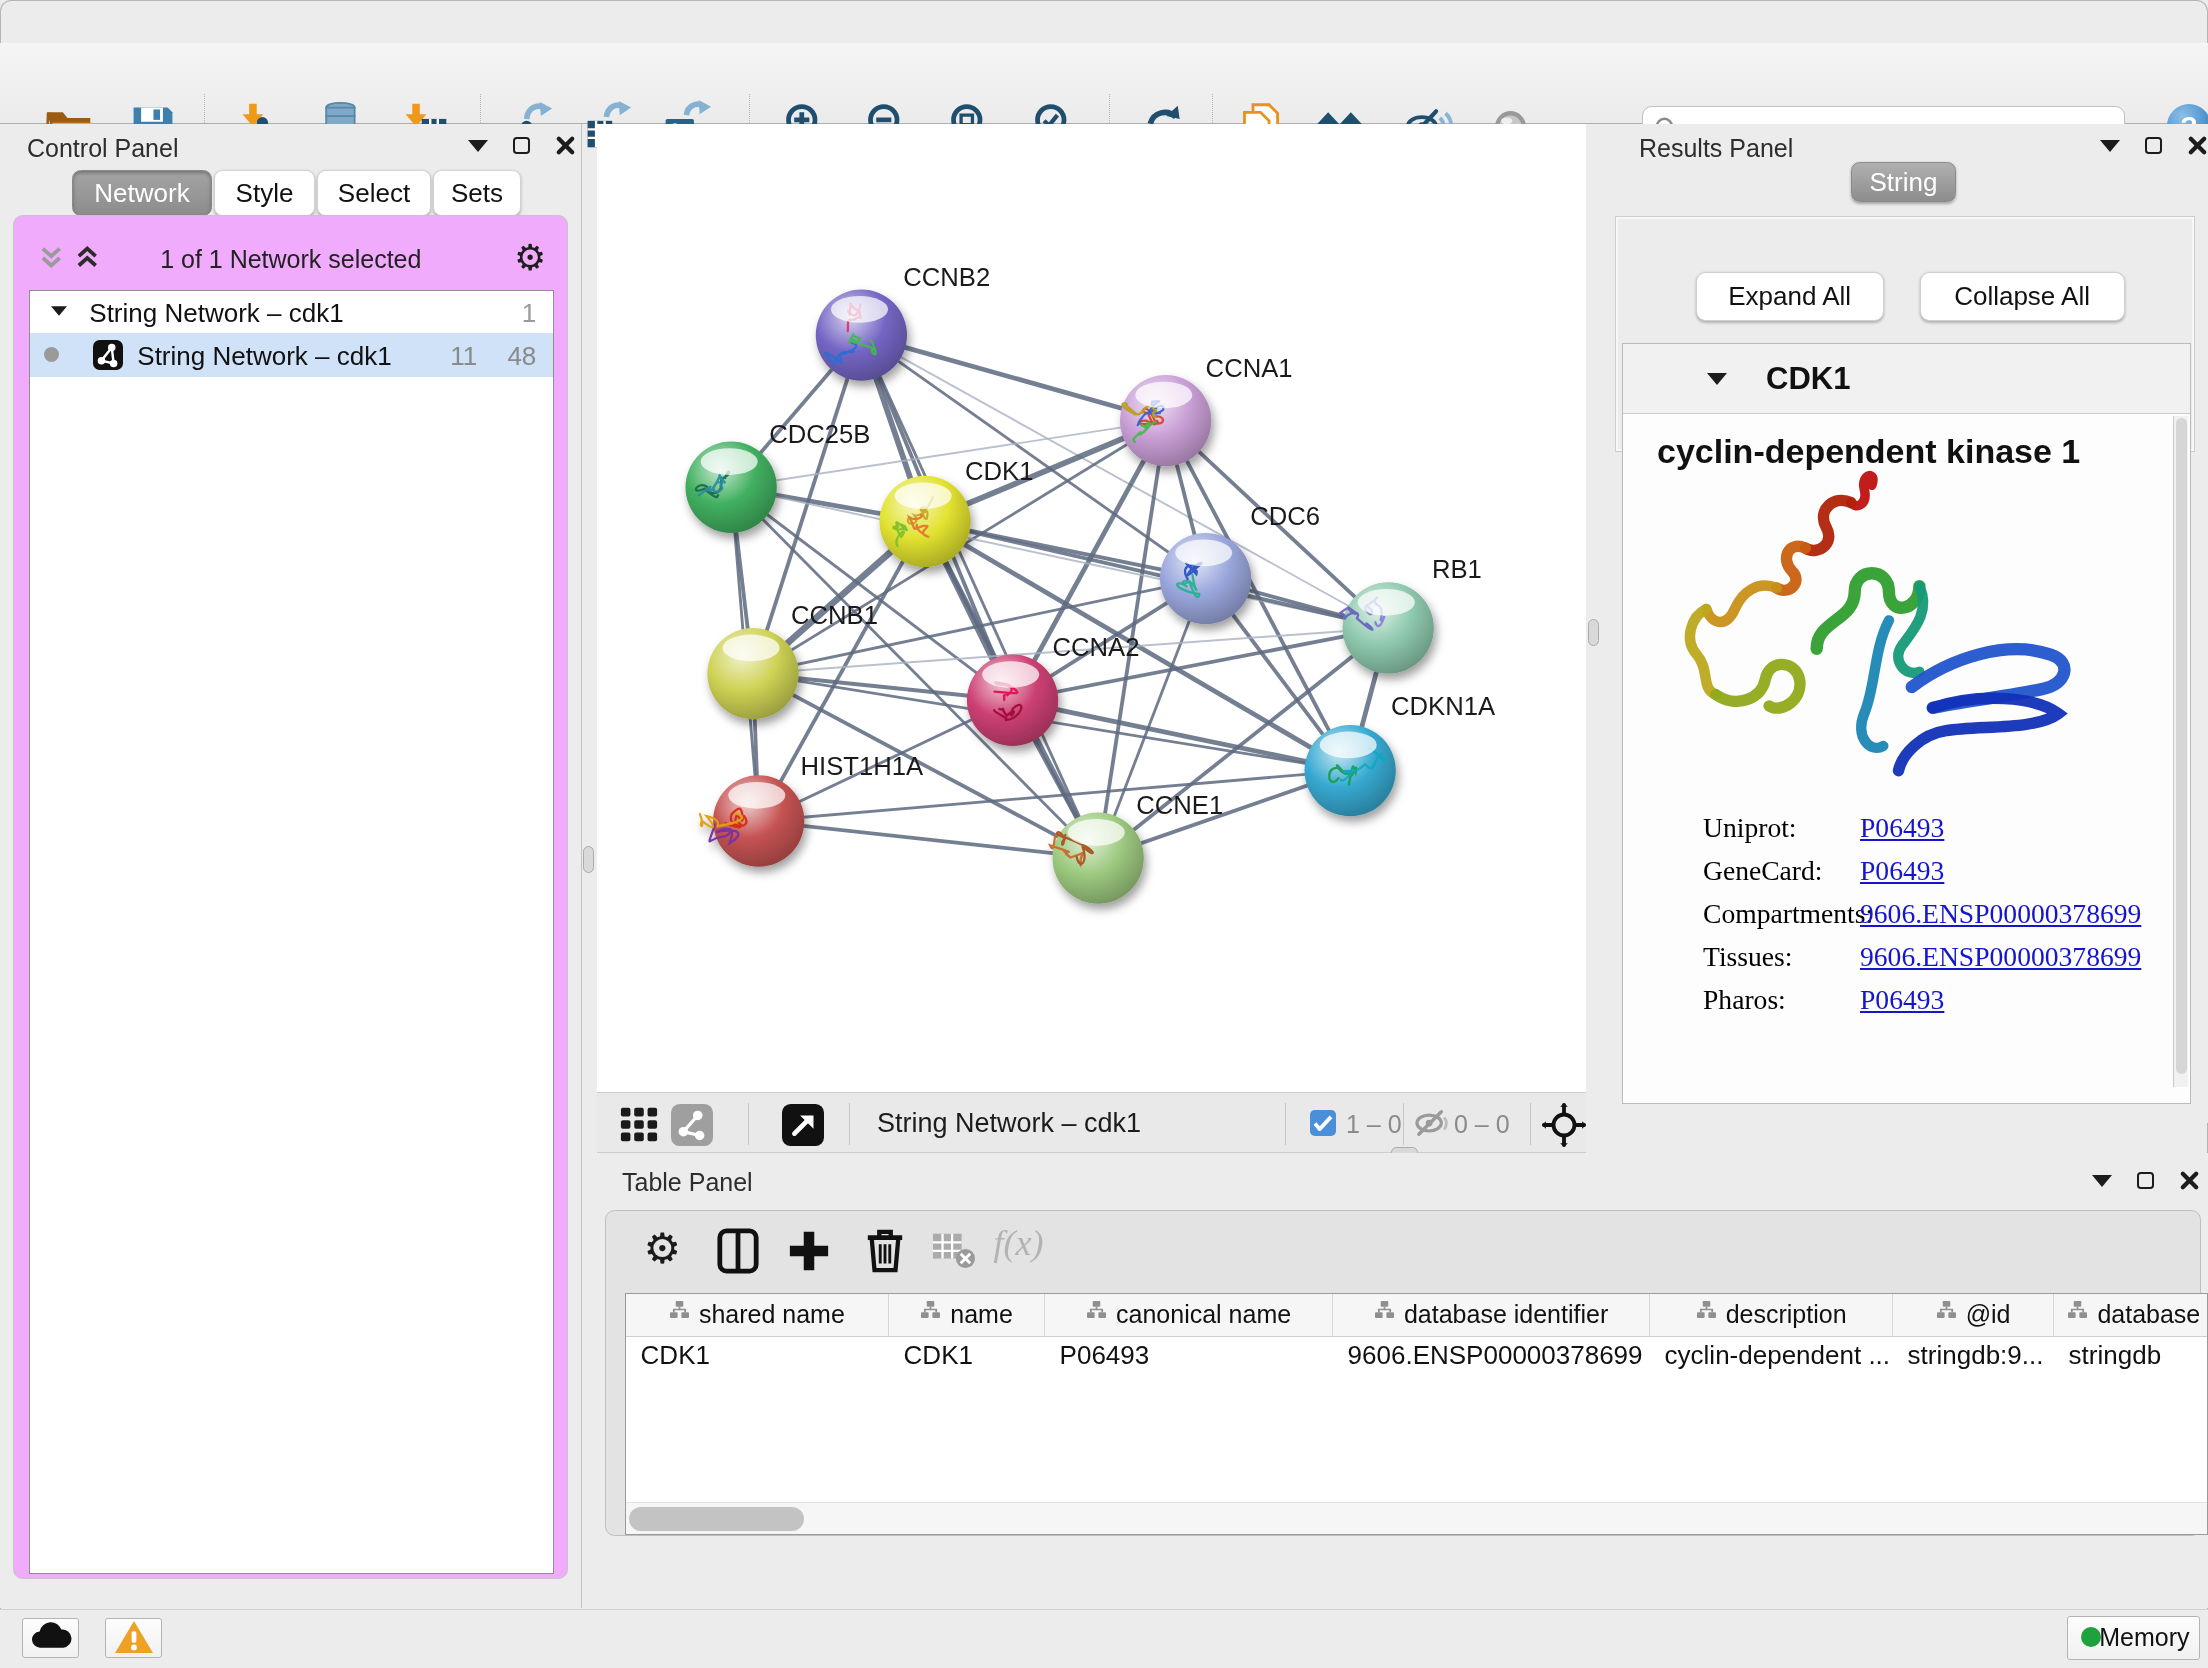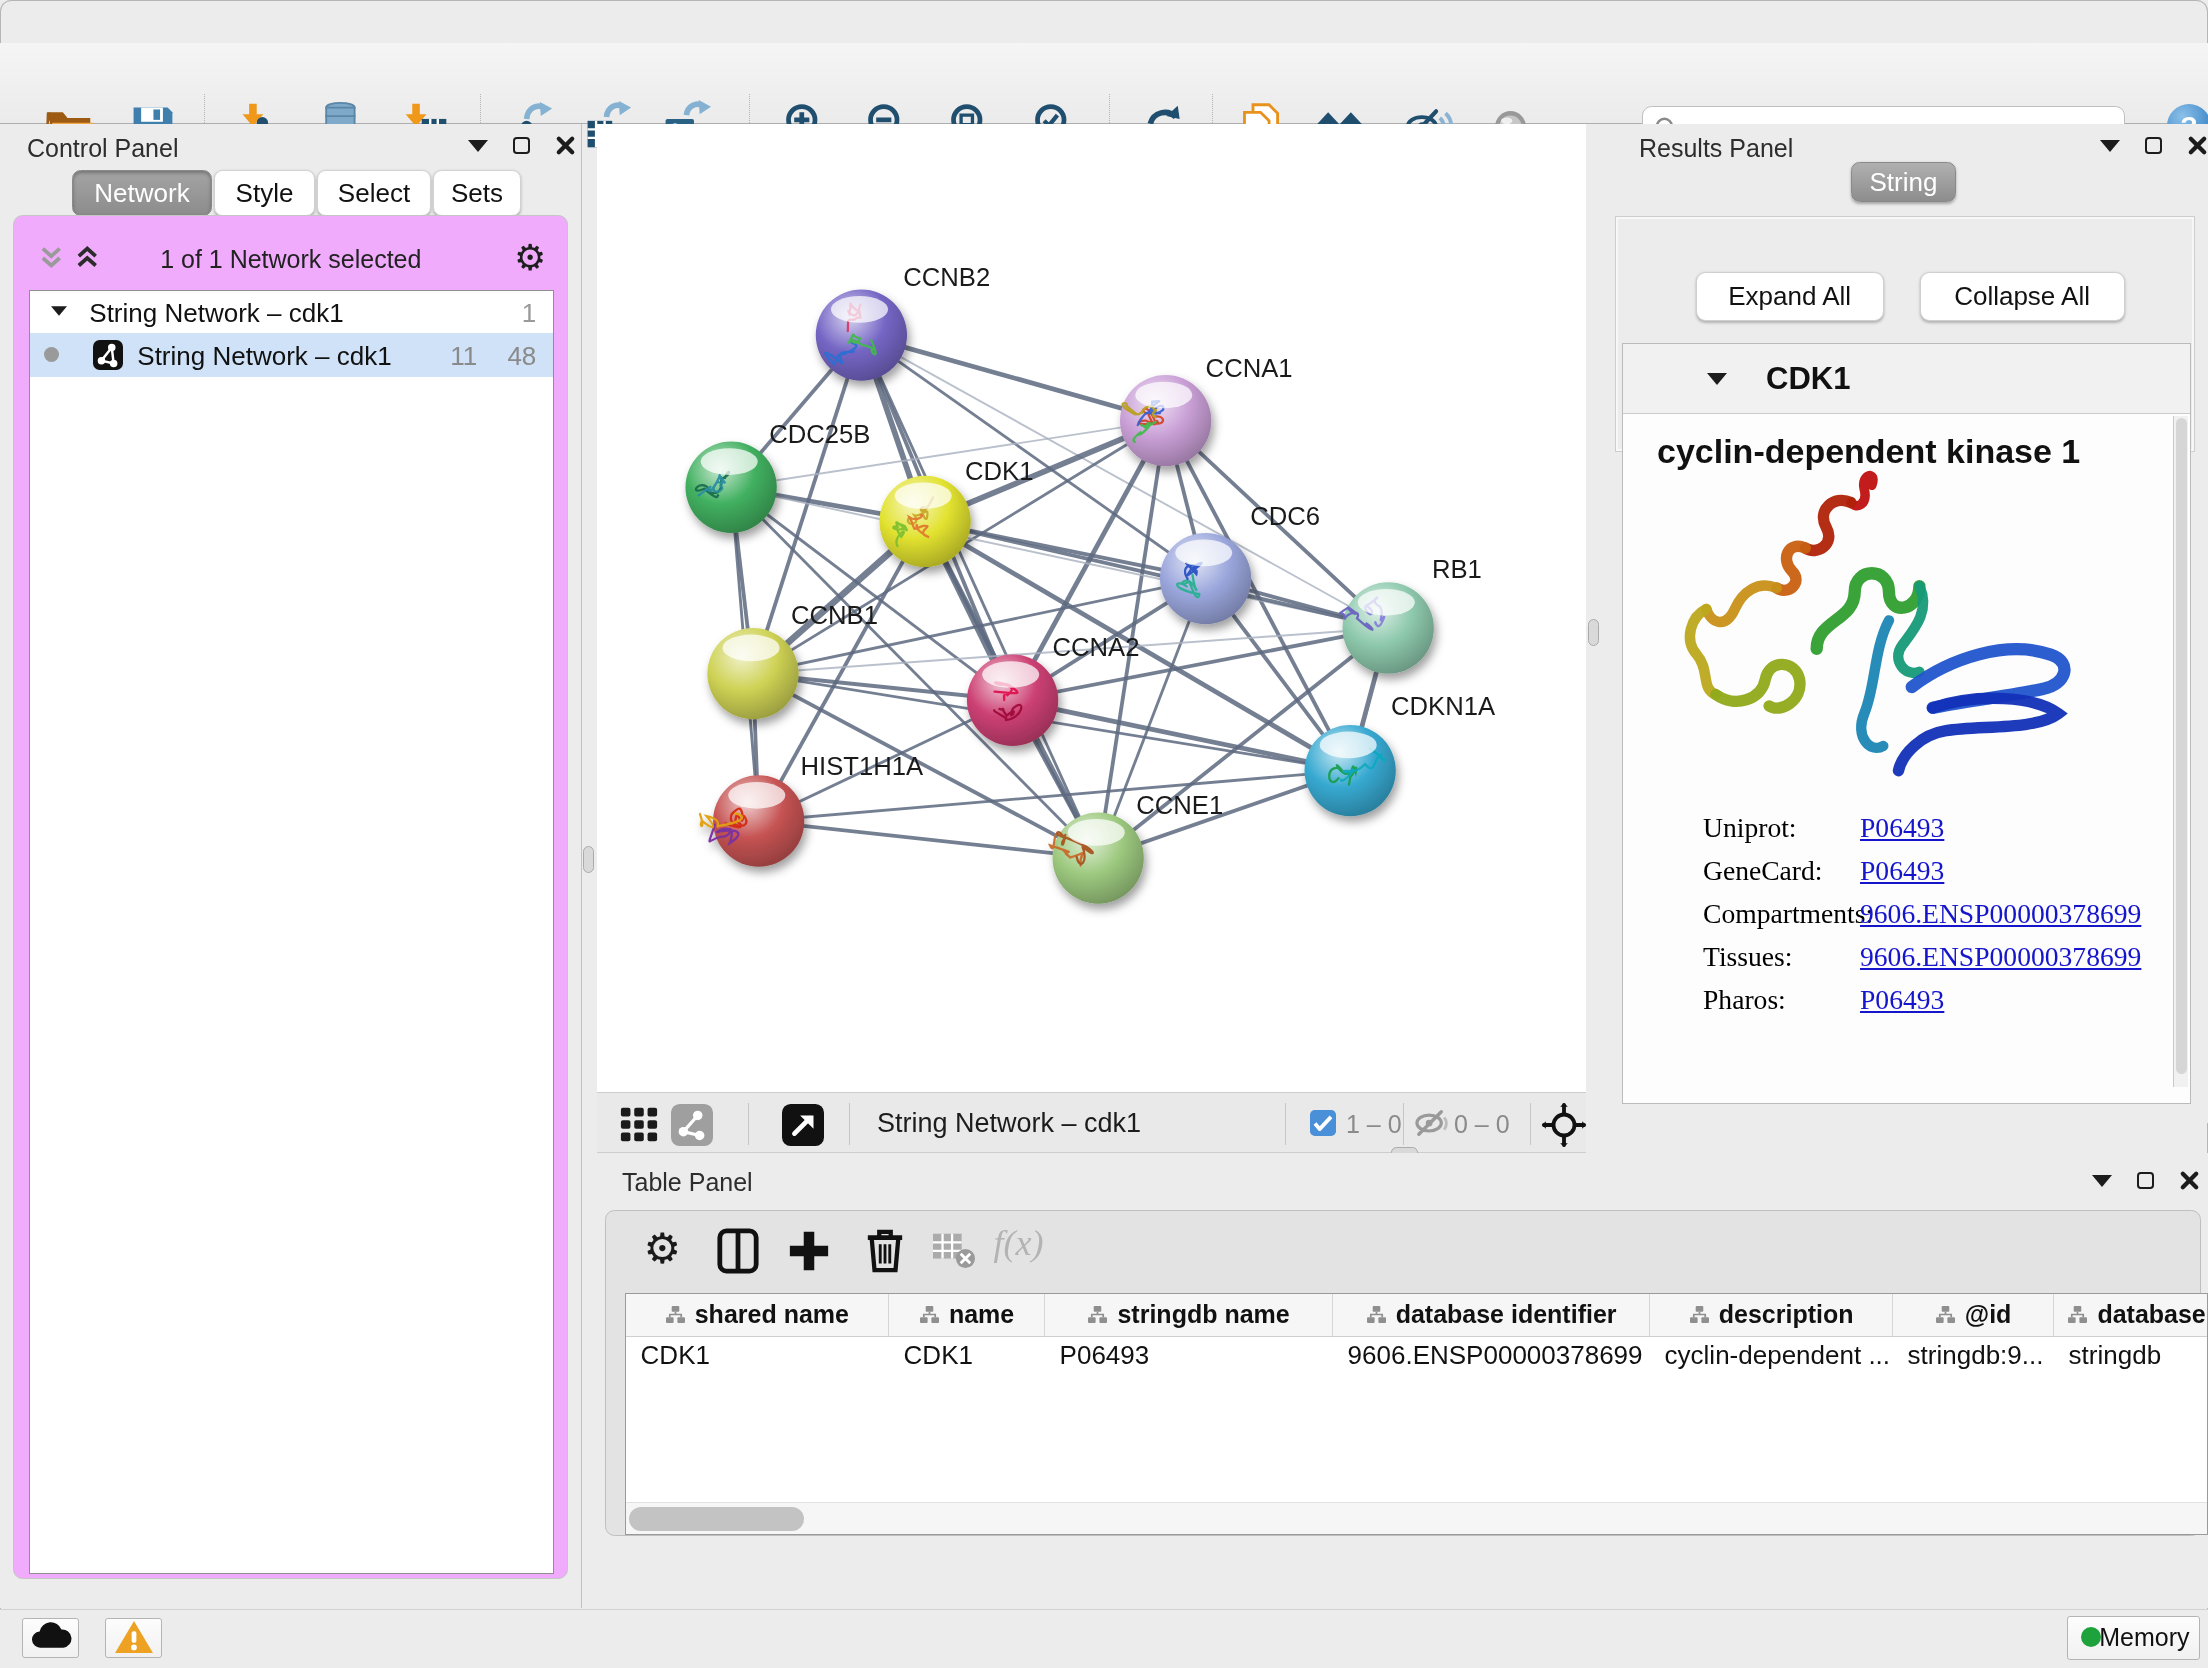--- a/index.html
+++ b/index.html
@@ -118,21 +118,21 @@
             border:1.9px solid #bfbfbf; border-radius:9.5px; height:528px; }
   #tp-box { height:528px; } 
   #tp-toolbar { position:absolute; left:0; top:0; width:100%; height:82px; }
   .tp-ic { position:absolute; top:17px; background:none; border:none; padding:0; }
   #fx { font-family:"Liberation Serif", serif; font-style:italic; font-size:36px; color:#b3b3b3; }
   #tp-table-wrap { position:absolute; left:19px; top:82px; width:1583px; height:242px; background:#fff;
                    border:1.9px solid #9a9a9a; overflow:hidden; }
   table { border-collapse:collapse; table-layout:fixed; width:1583px; }
   th { height:42px; background:#f6f6f6; border-bottom:1px solid #cfcfcf; border-right:1px solid #d6d6d6;
        font-weight:normal; font-size:25px; color:#111; overflow:hidden; white-space:nowrap; }
-  th .th-in { display:flex; align-items:center; justify-content:center; gap:9px;font-weight:bold; }
+  th .th-in { display:flex; align-items:flex-start; justify-content:center; gap:9px; }
   th:last-child .th-in { justify-content:flex-start; padding-left:13.3px; }
   td { height:38px; font-size:26px; color:#111; padding-left:15px; overflow:hidden; white-space:nowrap; }
   #tp-hscroll { position:absolute; left:0; bottom:0; width:100%; height:32px; background:#f6f6f6; border-top:1px solid #e2e2e2; }
   #tp-hscroll .thumb { position:absolute; left:3.8px; top:3.8px; width:175px; height:24px; background:#c3c3c3; border-radius:12.4px; }
   #tp-tabs { position:absolute; left:0; top:405px; width:100%; height:42px; }
   #tp-tabs .tab { height:42px; font-size:26px; }
 
   
   #statusbar { position:absolute; left:0; top:1609px; width:2208px; height:59px; background:#ececec;
                border-top:1.9px solid #d2d2d2; }
@@ -812,21 +812,21 @@
                 <th>
                   <div class="th-in">
                     <svg width="21" height="19" viewBox="0 0 22 20">
                       <g fill="#8f8f8f">
                         <rect x="7" y="1" width="8" height="6" rx="1"></rect>
                         <rect x="1" y="13" width="8" height="6" rx="1"></rect>
                         <rect x="13" y="13" width="8" height="6" rx="1"></rect>
                       </g>
                       <path d="M11 7v3M5 13v-3h12v3" stroke="#8f8f8f" stroke-width="1.8" fill="none"></path>
                     </svg>
-                    <span>stringdb name</span>
+                    <span>canonical name</span>
                   </div>
                 </th>
                 <th>
                   <div class="th-in">
                     <svg width="21" height="19" viewBox="0 0 22 20">
                       <g fill="#8f8f8f">
                         <rect x="7" y="1" width="8" height="6" rx="1"></rect>
                         <rect x="1" y="13" width="8" height="6" rx="1"></rect>
                         <rect x="13" y="13" width="8" height="6" rx="1"></rect>
                       </g>

